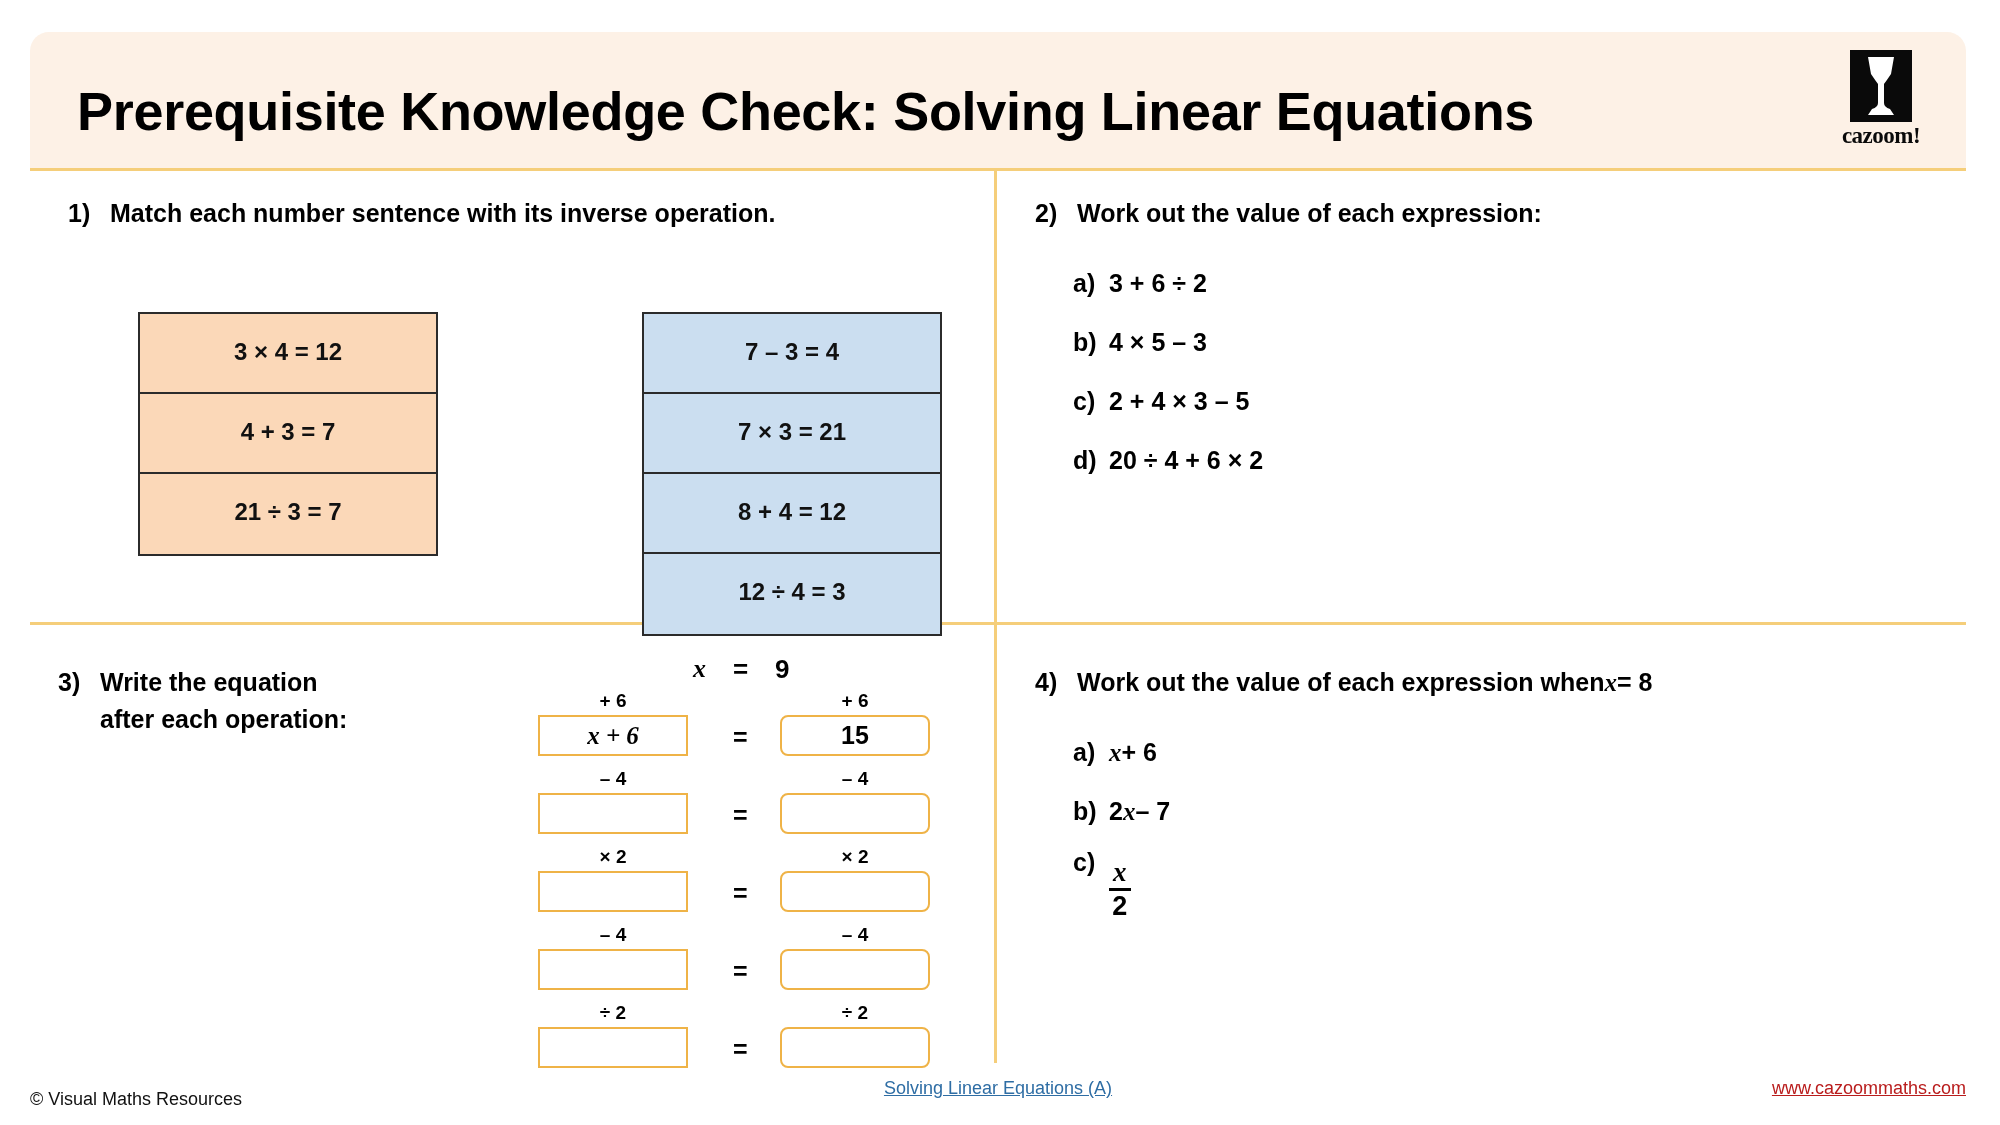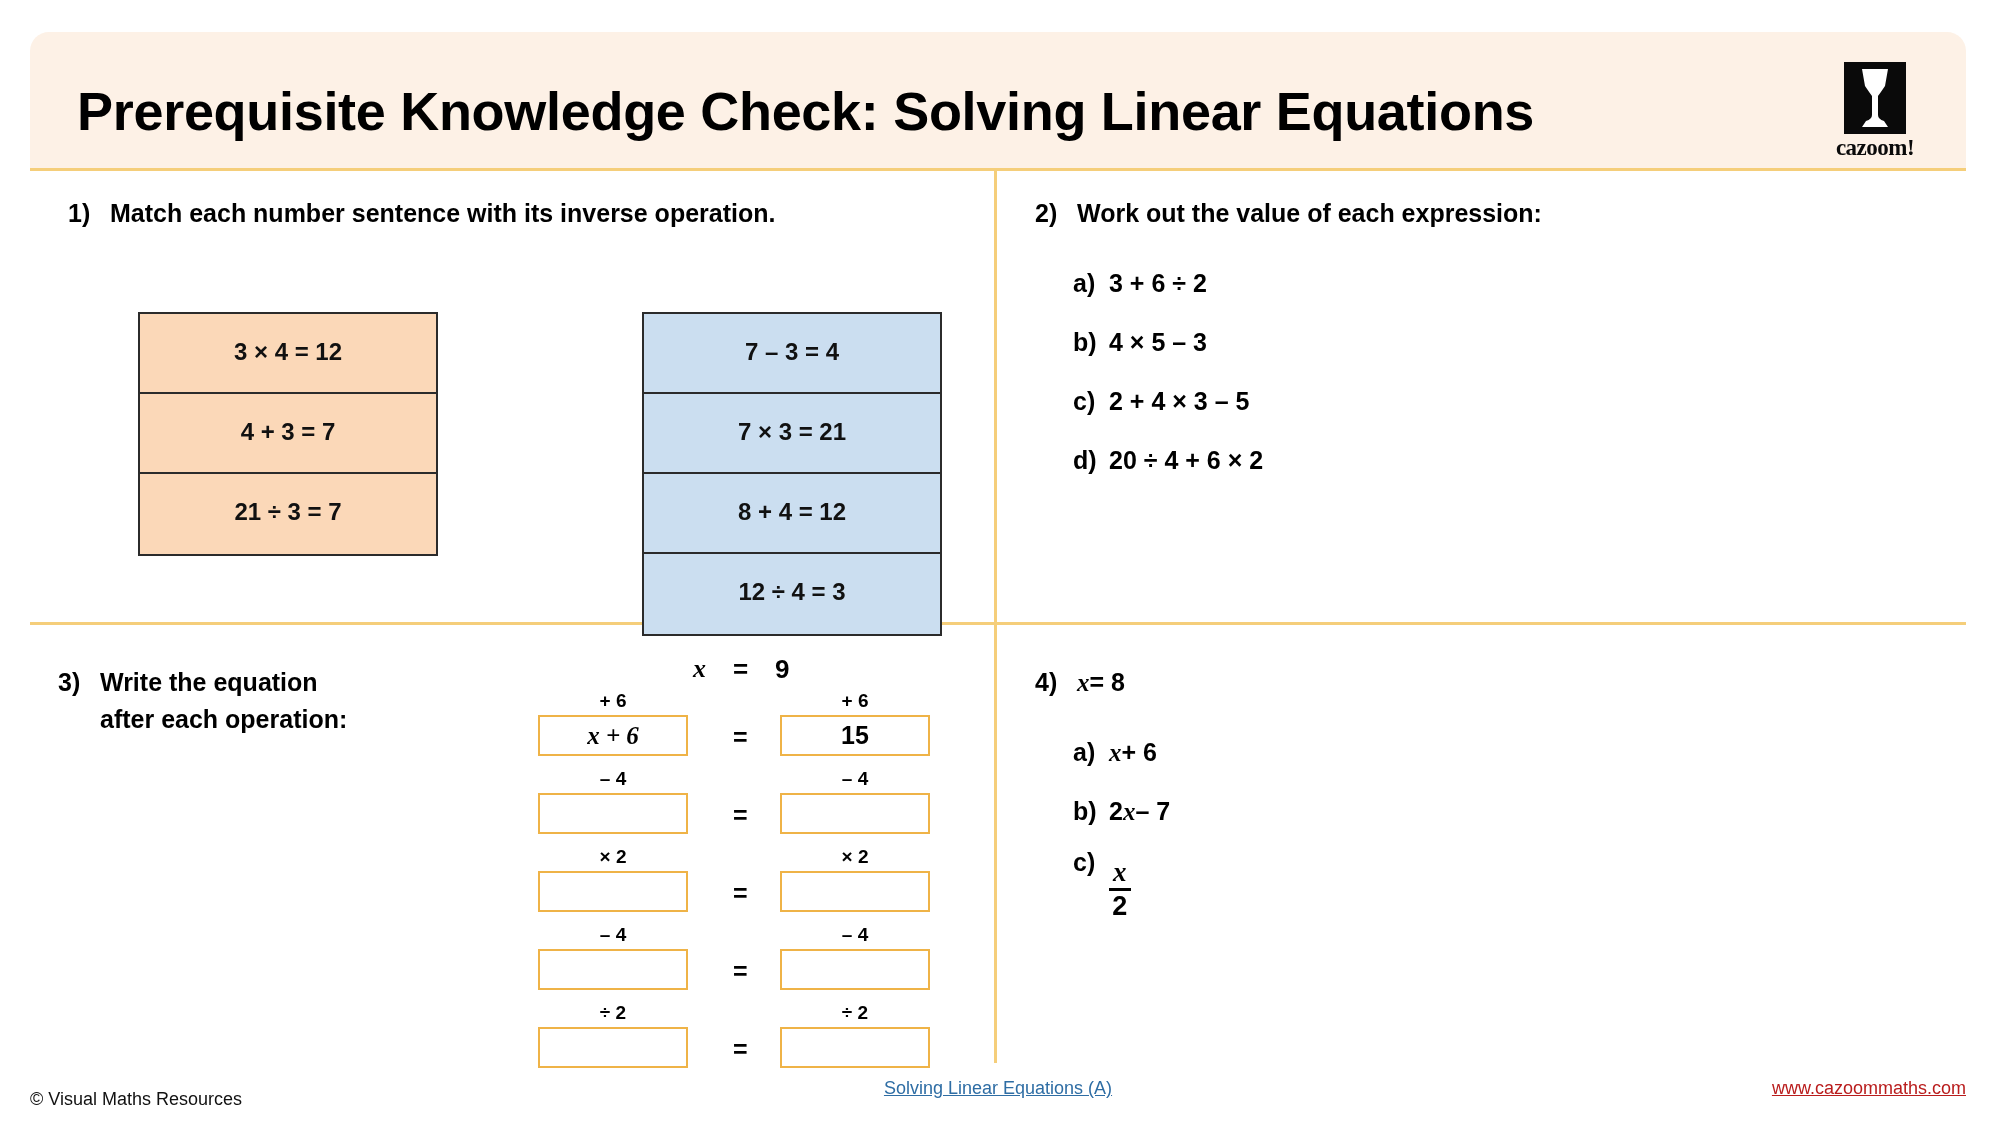--- a/index.html
+++ b/index.html
@@ -48,25 +48,24 @@
     left: 47px;
     top: 48px;
     font-size: 54px;
     font-weight: bold;
     color: #000000;
     letter-spacing: -0.3px;
     white-space: nowrap;
   }
   #logo {
     position: absolute;
-    right: 36px;
+    right: 30px;
     top: 18px;
     width: 110px;
     height: 105px;
-    margin-top: 12px;
   }
   #logo-mark {
     width: 62px;
     height: 72px;
     background: #0a0a0a;
     margin: 0 auto;
     position: relative;
     overflow: hidden;
   }
   #logo-vase {
@@ -213,21 +212,21 @@
     border: 2px solid #EFB347;
     box-sizing: border-box;
     background: #fff;
     text-align: center;
     font-size: 25px;
     font-weight: bold;
     line-height: 37px;
     color: #000;
   }
   .box-left  { left: 8px; }
-  .box-right { left: 250px; }
+  .box-right { left: 250px; border-radius: 8px; }
   .eq-sign {
     position: absolute;
     left: 203px;
     top: 33px;
     font-size: 25px;
     font-weight: bold;
   }
 
   
   #footer {
@@ -382,20 +381,21 @@
         <span class="eq-sign">=</span>
         <div class="eq-box box-right"></div>
       </div>
 
     </div>
   </div>
 
   <div class="quad" id="q4">
     <div class="q-head" style="left:38px; top:43px;">
       <span class="q-num">4)</span>
+      <span>Work out the value of each expression when </span>
         <span class="ital">x</span>
         <span> = 8</span>
     </div>
 
     <div class="item-list" style="left:76px; top:113px;">
       <div class="item" style="margin-bottom:30px;">
         <span class="item-label">a)</span>
         <span class="ital">x</span>
           <span> + 6</span>
       </div>

